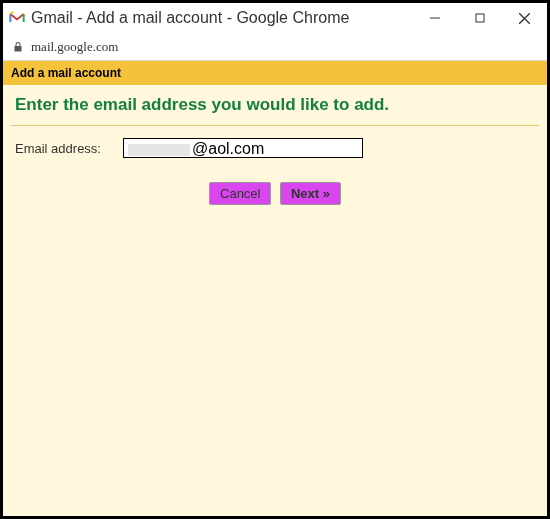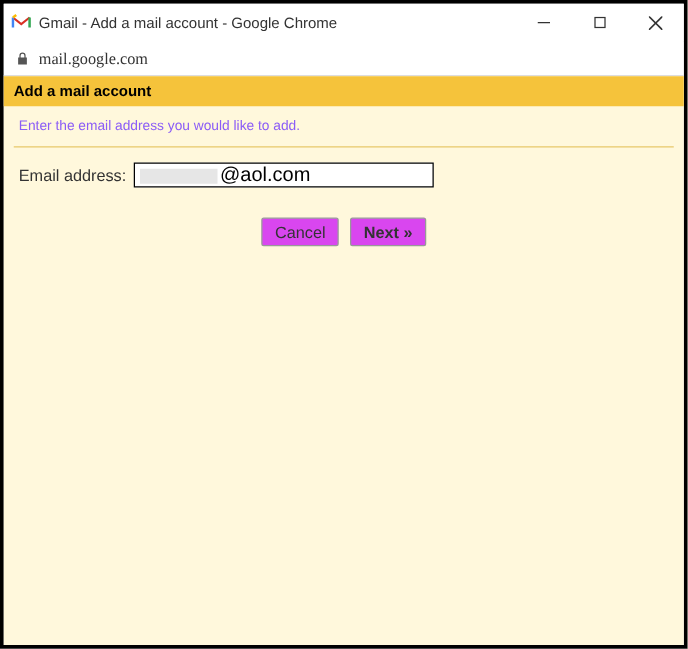--- a/index.html
+++ b/index.html
@@ -15,21 +15,21 @@
     width: 550px;
     height: 519px;
     background: #fff;
   }
   .titlebar {
     background: #fff;
     height: 30px;
     display: flex;
     align-items: center;
     padding: 0 0 0 6px;
-    font-size: 12px;
+    font-size: 16px;
     color: #333;
   }
   .titlebar .favicon {
     width: 16px; height: 16px;
     margin-right: 6px;
     display: flex; align-items: center; justify-content: center;
   }
   .titlebar .title-text { flex: 0 0 auto; }
   .titlebar .spacer { flex: 1; }
   .win-controls {
@@ -69,38 +69,38 @@
   }
   .header-bar {
     background: #f5c33b;
     padding: 5px 8px;
     font-size: 12px;
     font-weight: bold;
     color: #000000;
   }
   .subheader {
     padding: 10px 12px 6px 12px;
-    font-size: 11px;
-    font-weight: normal;
-    color: #8b5cf6;
+    font-size: 17px;
+    font-weight: bold;
+    color: #15803d;
   }
   .divider {
     height: 1px;
     background: #e8c76a;
     margin: 4px 8px 0 8px;
   }
   .form-row {
     display: flex;
     align-items: center;
     padding: 12px 12px;
     font-size: 13px;
   }
   .form-row label {
     color: #333;
-    margin-right: 6px;
+    margin-right: 22px;
     white-space: nowrap;
   }
   .email-input {
     width: 240px;
     height: 20px;
     border: 1px solid #000;
     padding: 1px 4px;
     font-size: 16px;
     background: #fff;
   }

